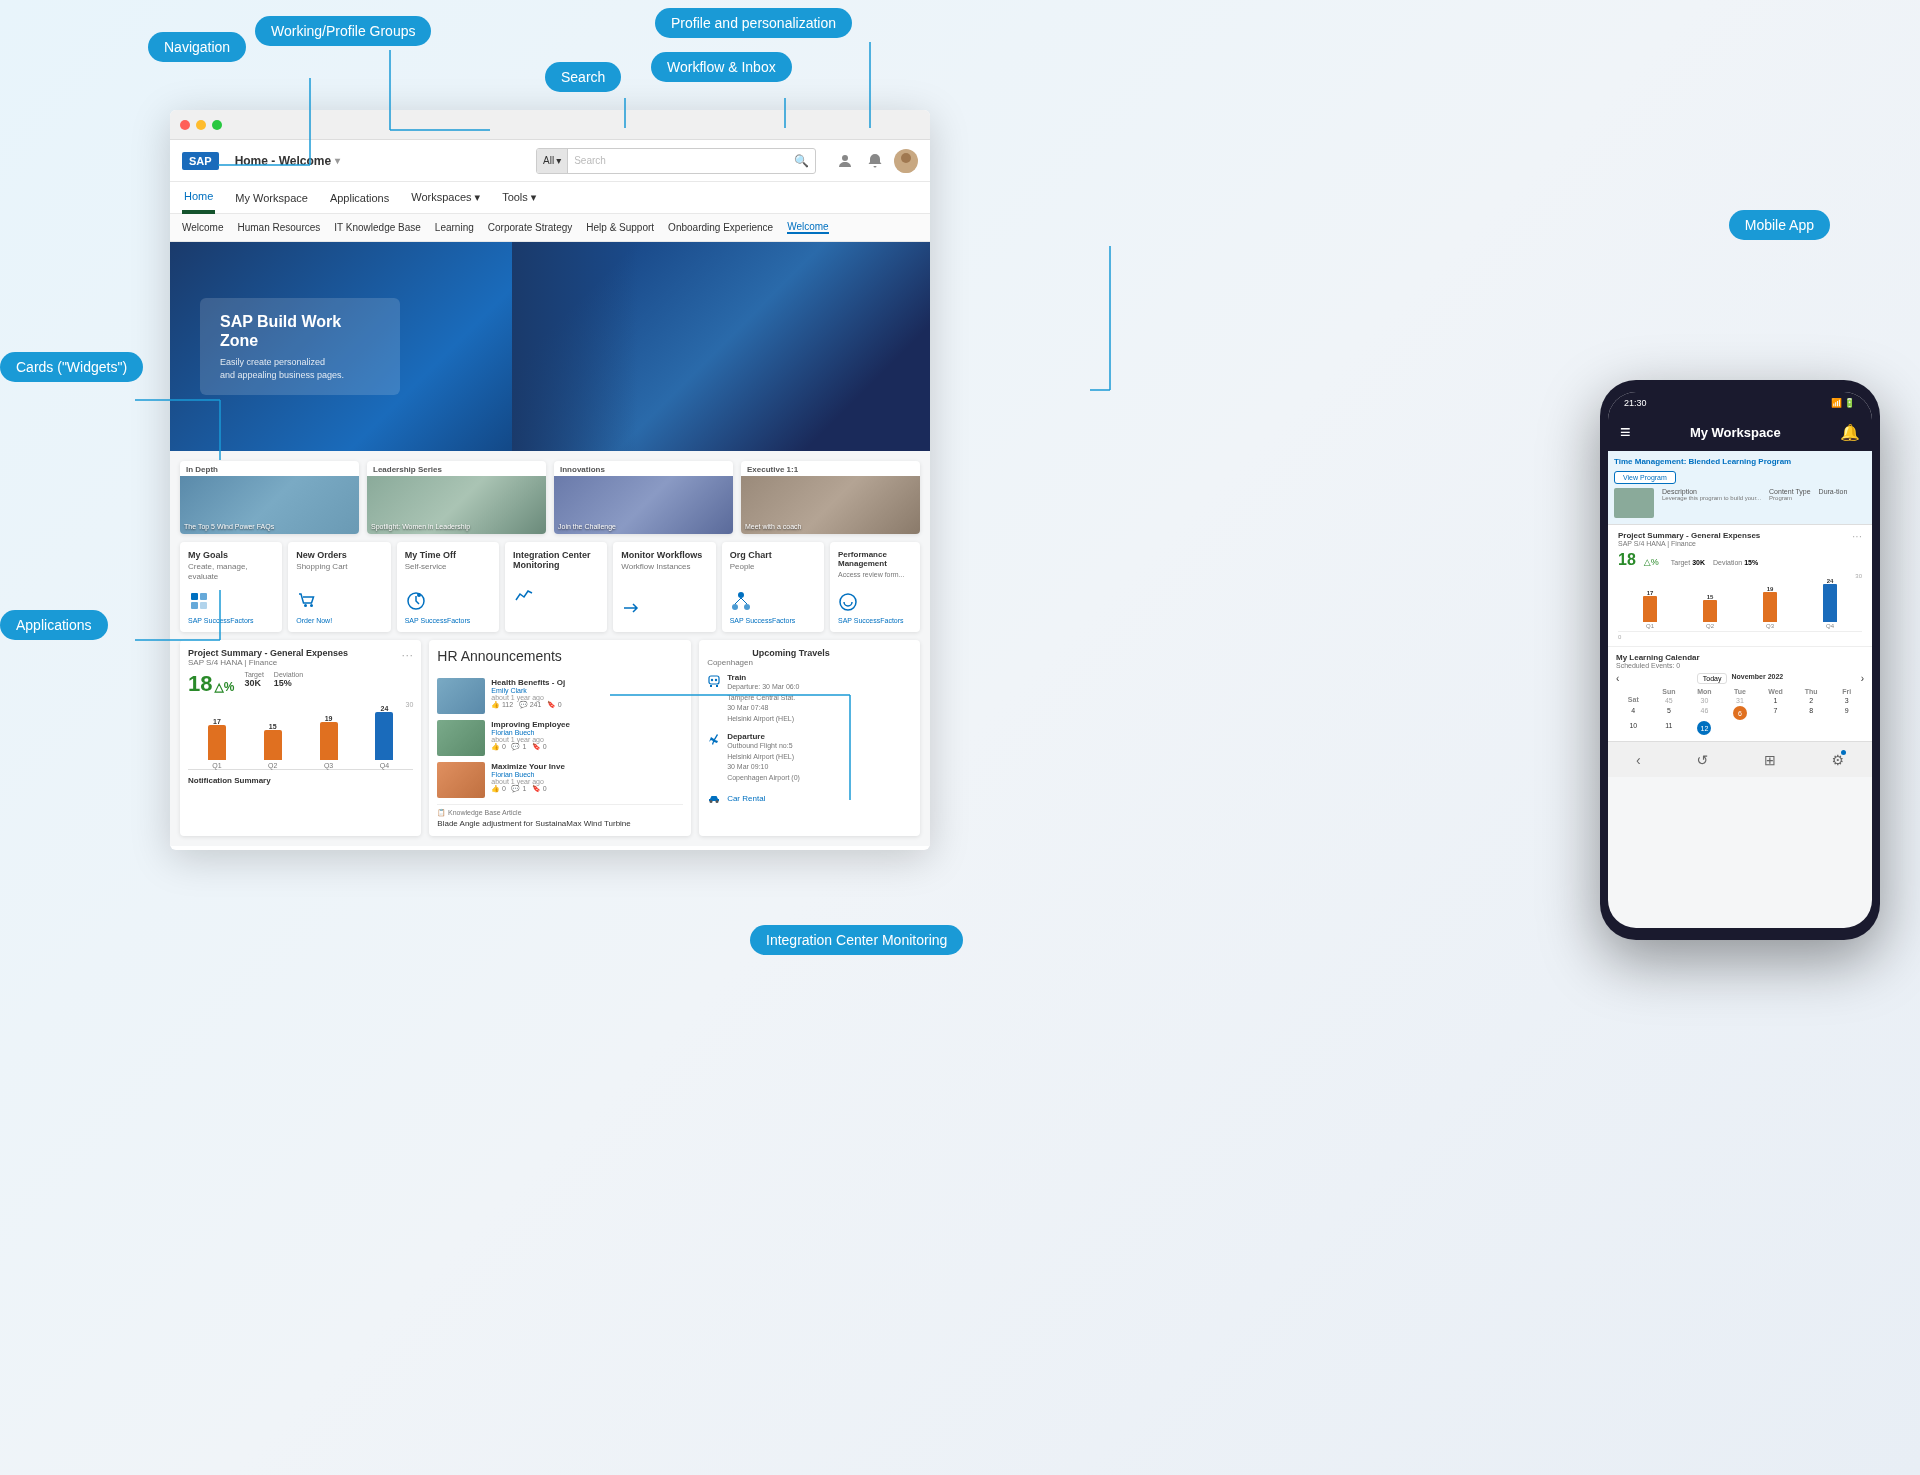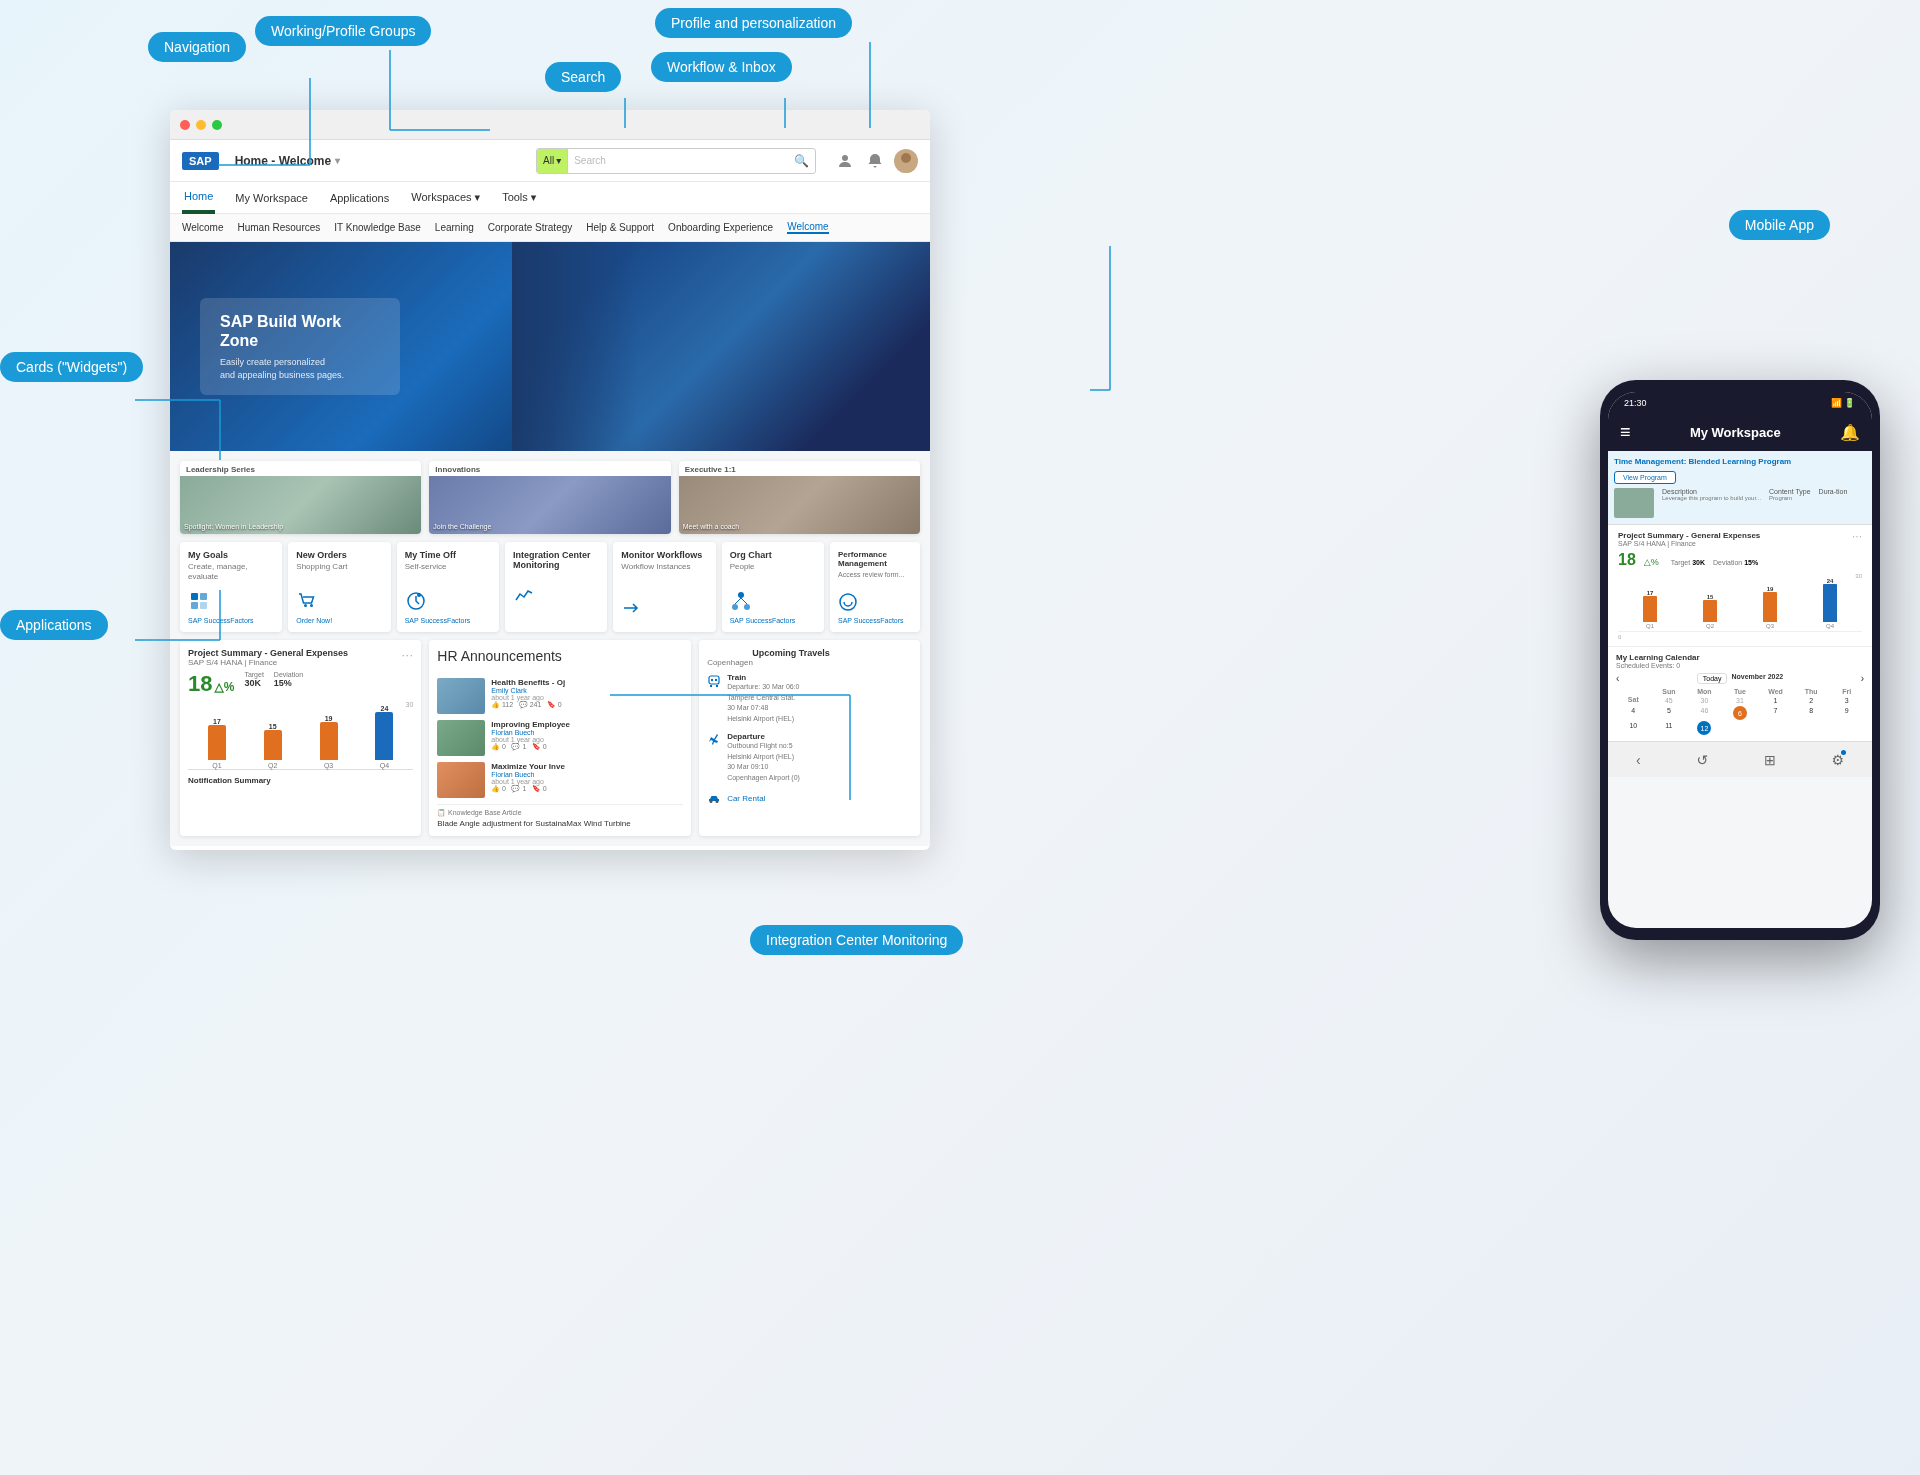--- a/index.html
+++ b/index.html
@@ -80,21 +80,21 @@
       align-items: center;
       border: 1px solid #ccc;
       border-radius: 3px;
       height: 26px;
       overflow: hidden;
       flex: 1;
       max-width: 280px;
       margin-left: auto;
     }
     .search-all {
-      background: #bef264;
+      background: #e5e5e5;
       border-right: 1px solid #ccc;
       padding: 12px 6px;
       font-size: 10px;
       height: 100%;
       display: flex;
       align-items: center;
       gap: 2px;
       color: #333;
     }
     .search-input-area {
@@ -622,20 +622,26 @@
       <div class="hero-text-box">
         <div class="hero-title">SAP Build Work Zone</div>
         <div class="hero-subtitle">Easily create personalized<br>and appealing business pages.</div>
       </div>
     </div>
 
     <div class="content-area">
 
       <div class="card-row">
 
+        <div class="media-card">
+          <div class="media-card-label">In Depth</div>
+          <div class="media-card-img wind">
+            <div style="position:absolute;bottom:4px;left:4px;right:4px;font-size:7px;color:white;text-shadow:0 1px 2px rgba(0,0,0,.7)">The Top 5 Wind Power FAQs</div>
+          </div>
+        </div>
 
         <div class="media-card">
           <div class="media-card-label">Leadership Series</div>
           <div class="media-card-img people">
             <div style="position:absolute;bottom:4px;left:4px;right:4px;font-size:7px;color:white;text-shadow:0 1px 2px rgba(0,0,0,.7)">Spotlight: Women in Leadership</div>
           </div>
         </div>
 
         <div class="media-card">
           <div class="media-card-label">Innovations</div>

